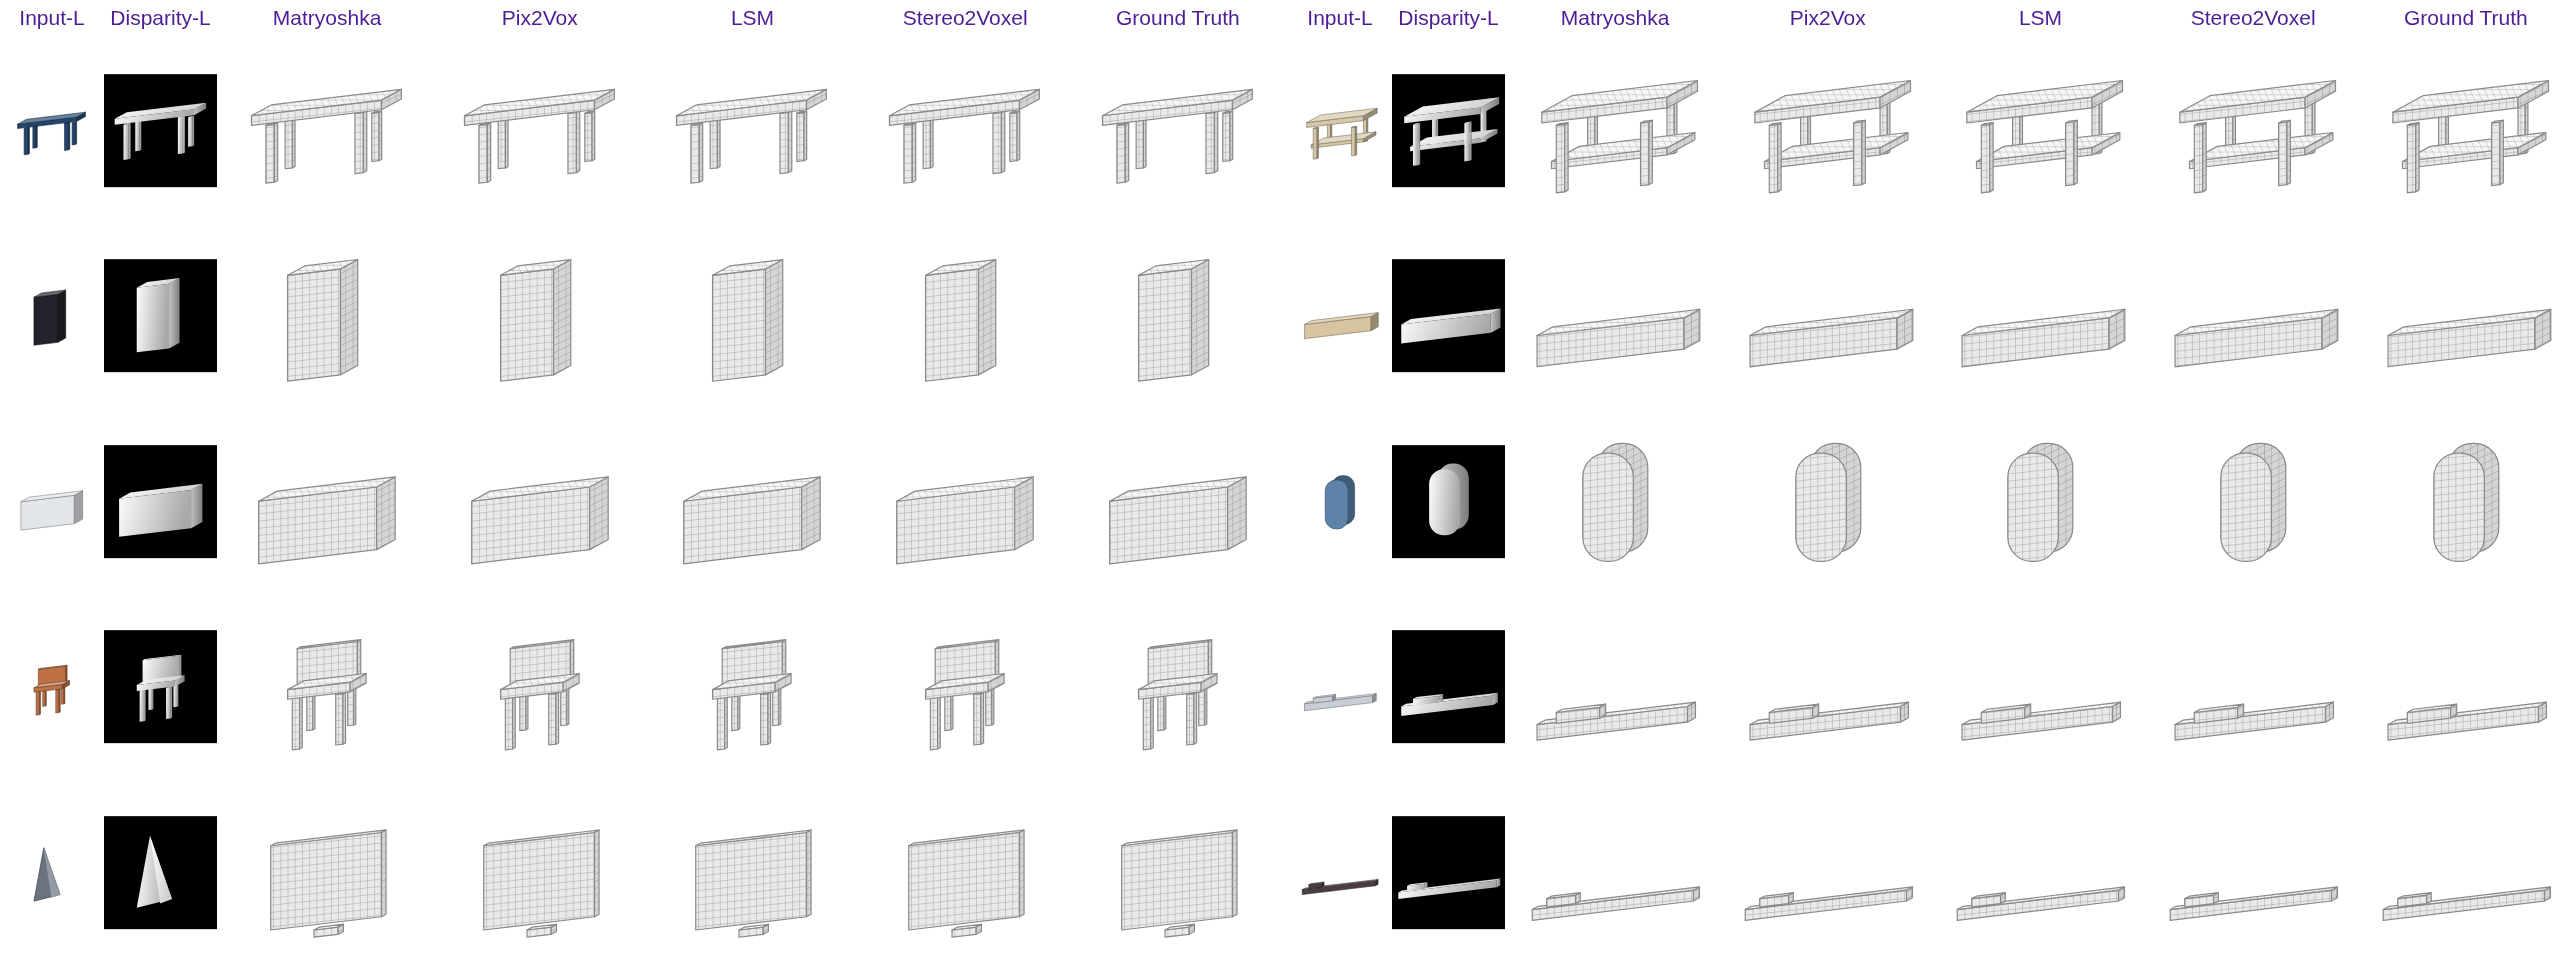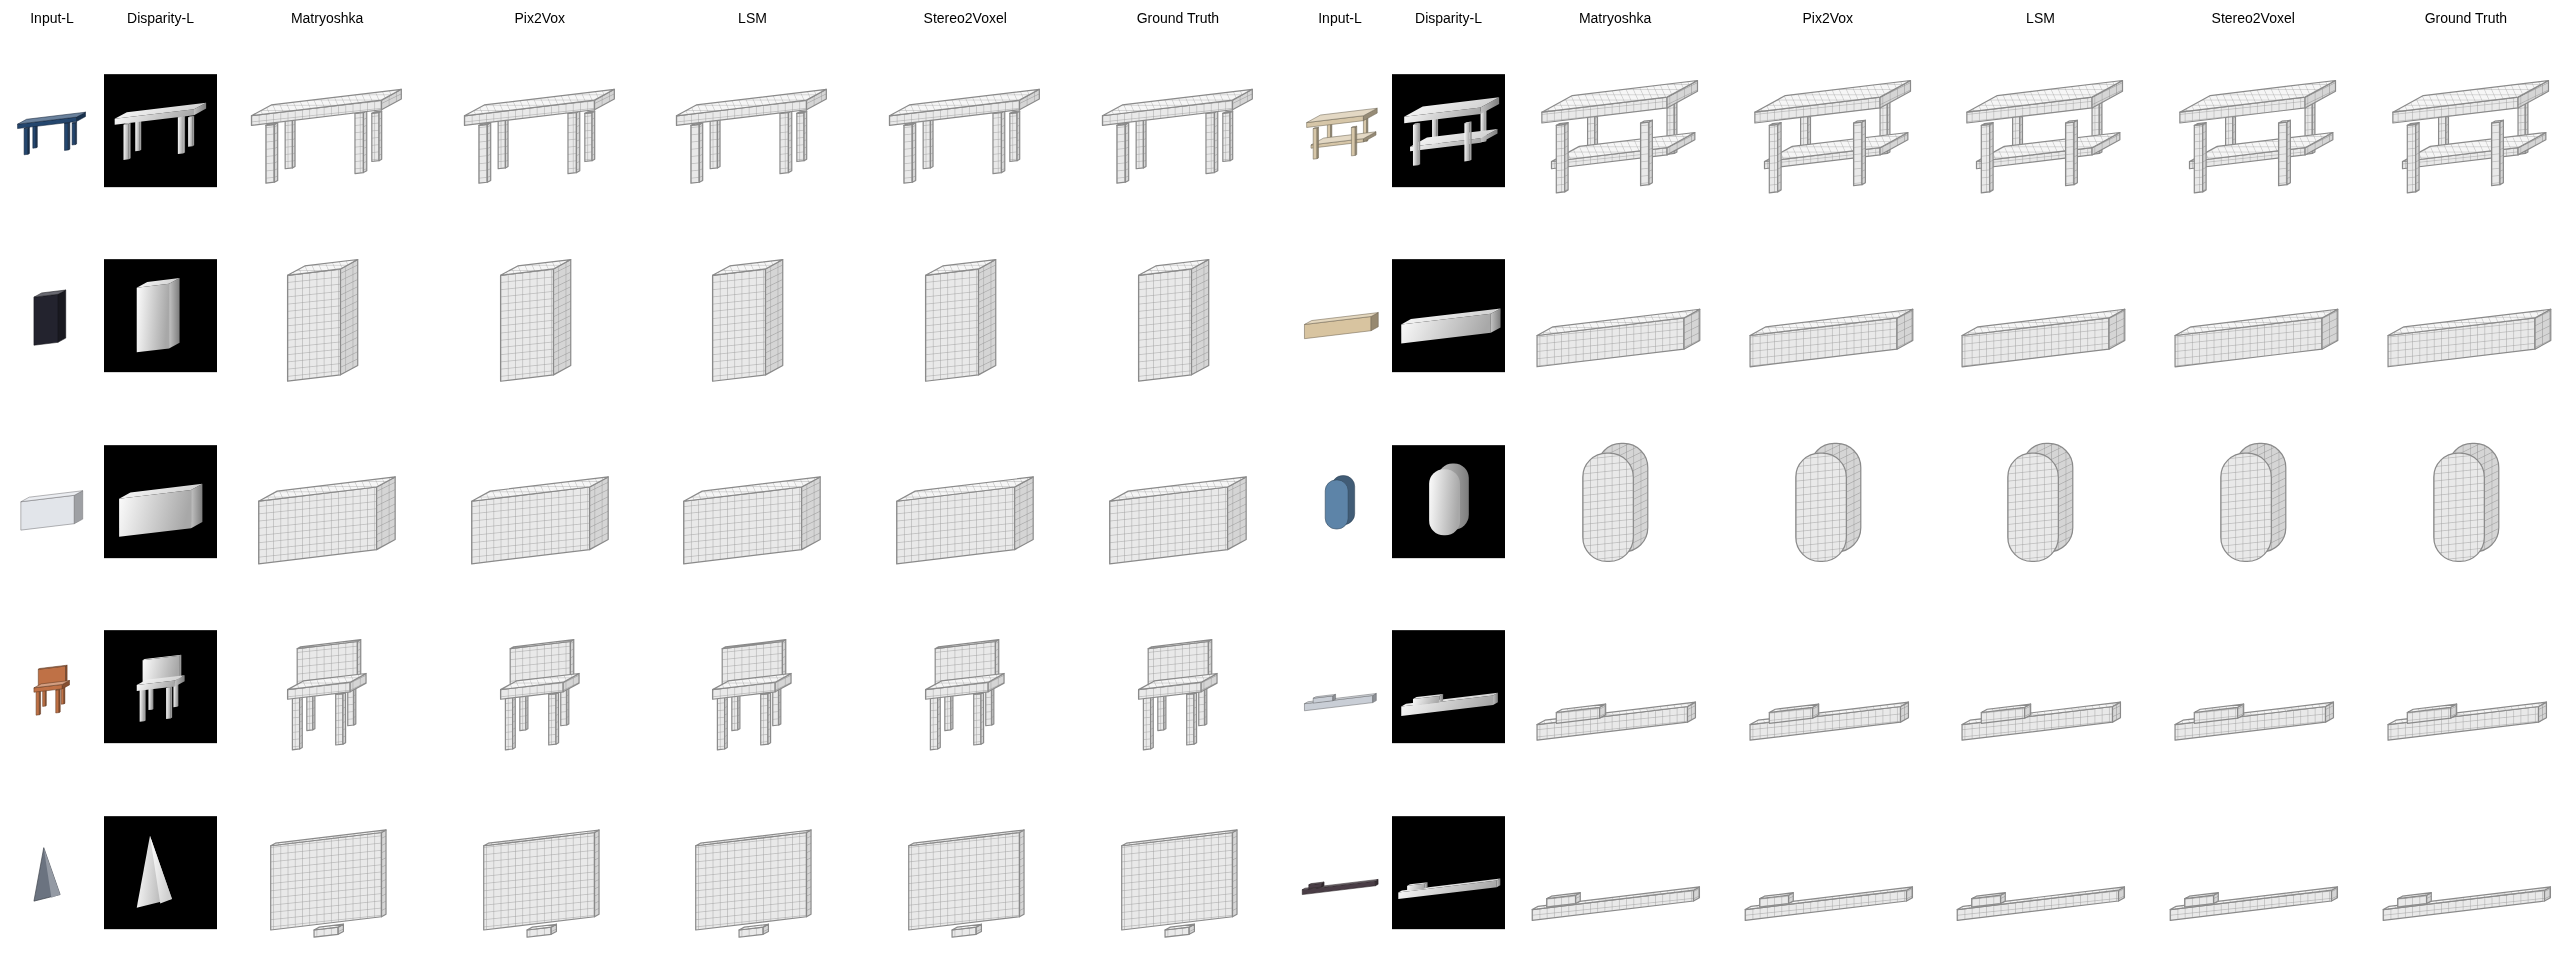--- a/index.html
+++ b/index.html
@@ -12,21 +12,21 @@
   .panel{
     width:1288px;height:967px;box-sizing:border-box;
     padding:1.9px 7.5px 5.6px 7.5px;
     display:grid;
     grid-template-columns:89px 113px repeat(5,1fr);
     grid-template-rows:32px repeat(5,1fr);
     column-gap:7.5px;row-gap:7.5px;
   }
   .hcell{
     display:flex;align-items:center;justify-content:center;
-    font-size:14px;color:#000000;white-space:nowrap;
+    font-size:21px;color:#4c1d95;white-space:nowrap;
   }
   .cell{
     display:flex;align-items:center;justify-content:center;
     overflow:hidden;min-width:0;min-height:0;
   }
   .cell svg{display:block;}
   .input-svg{width:92%;max-height:96%;}
   .disp-svg{height:94%;}
   .vox-svg{width:88%;max-height:98%;}
 </style>

